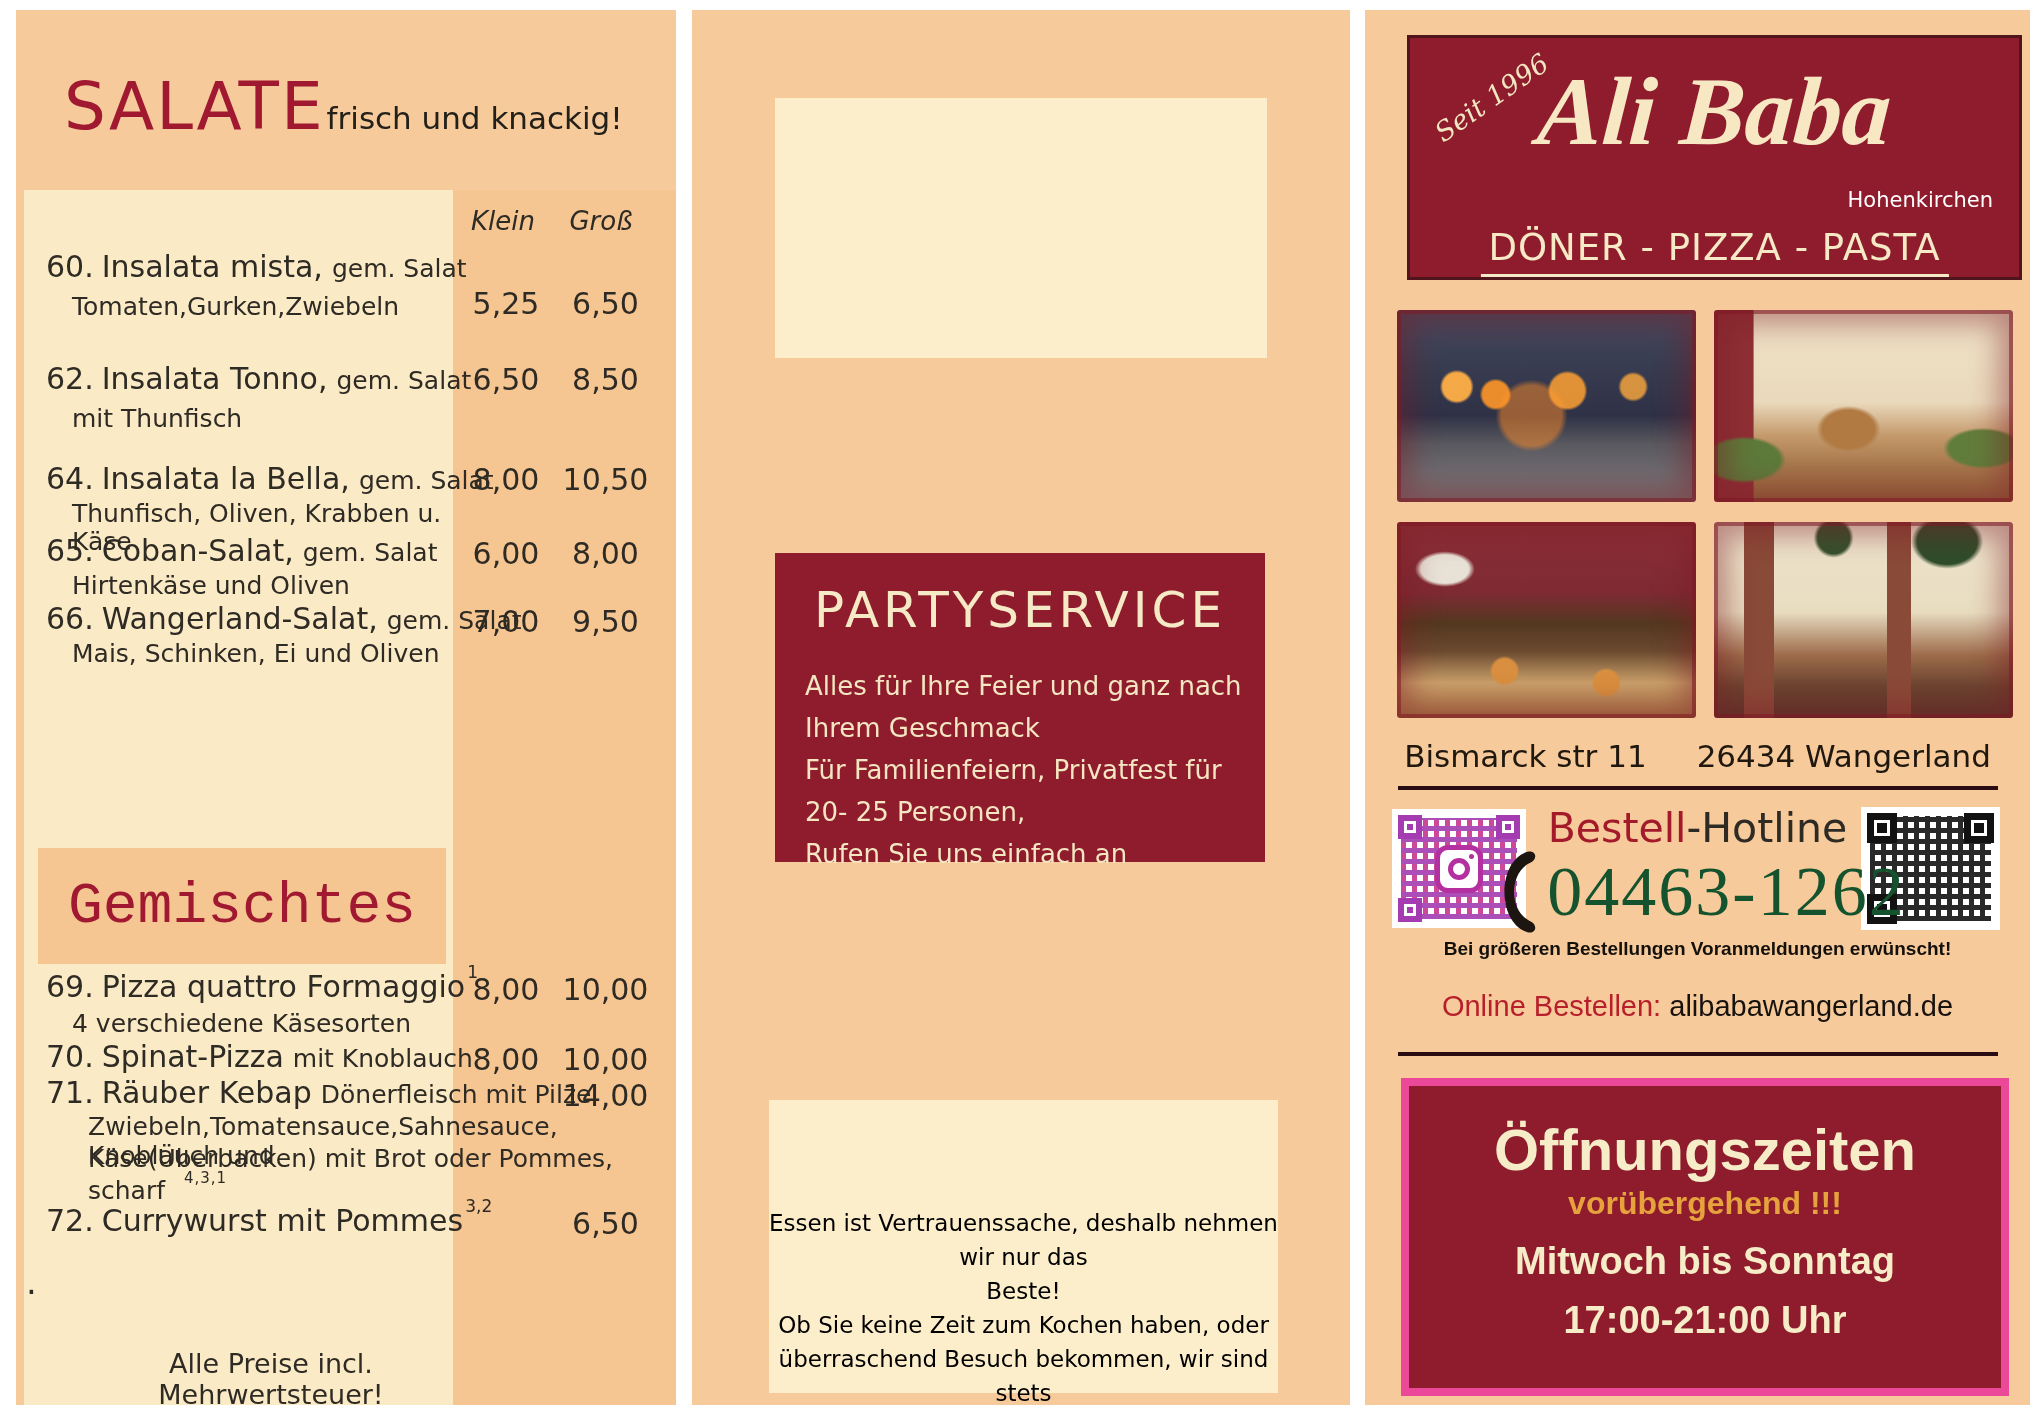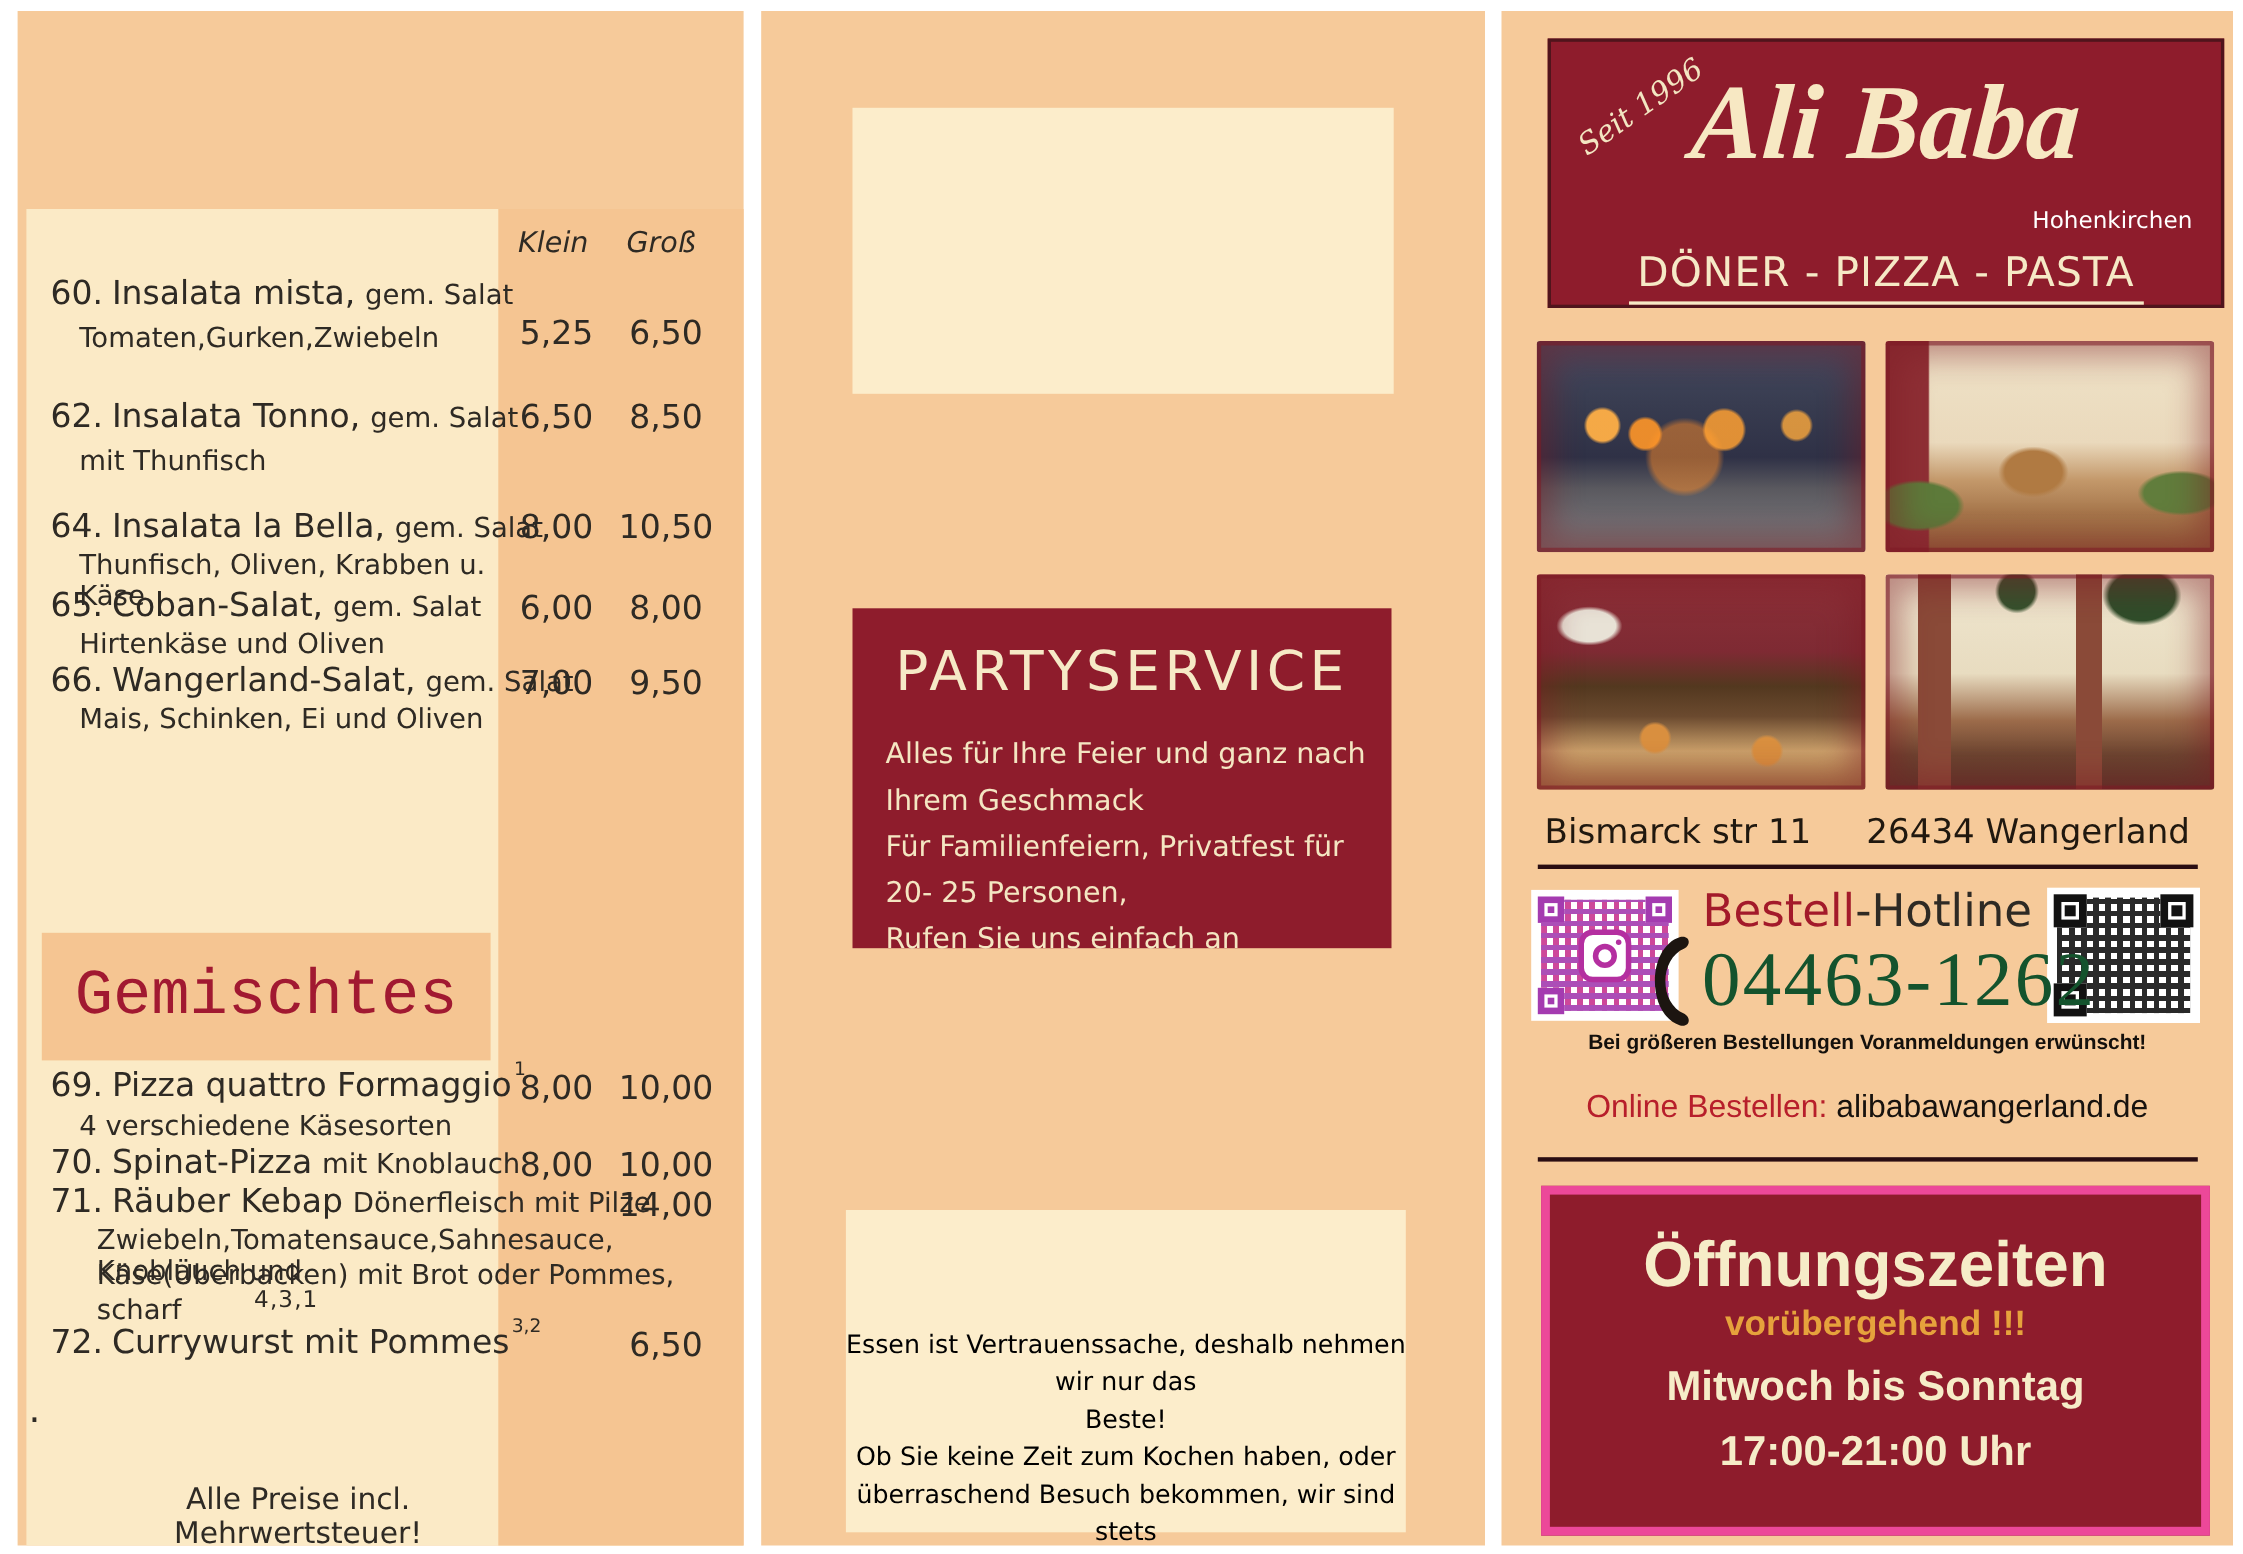--- a/index.html
+++ b/index.html
@@ -36,21 +36,21 @@
   .tg{font-size:25px;margin-left:9px;}
   .sup{font-size:17px;position:relative;top:-13px;margin-left:2px;}
   .desc{font-size:25px;margin-left:26px;margin-top:9px;}
   .price{position:absolute;font-size:30px;text-align:center;}
   .pc1{left:440px;width:100px;}
   .pc2{left:537px;width:105px;}
   .gem-block{position:absolute;left:22px;top:838px;width:408px;height:116px;background:var(--peach2);
              display:flex;align-items:center;justify-content:center;}
   .gem-title{font-size:58px;color:var(--titlered);font-family:Liberation Mono, monospace;}
   .dline{position:absolute;font-size:25px;left:72px;}
-  .fn{position:absolute;left:96px;top:25px;font-size:21px;letter-spacing:1px;margin-left:47px;}
+  .fn{position:absolute;left:96px;top:25px;font-size:15px;letter-spacing:1px;}
   .stray-dot{position:absolute;left:10px;top:1252px;font-size:34px;}
   .l-footer{position:absolute;left:70px;top:1338px;width:370px;text-align:center;font-size:27px;}
 
   
   .m-cream-top{position:absolute;left:83px;top:88px;width:492px;height:260px;background:var(--cream2);}
   .party-box{position:absolute;left:83px;top:543px;width:490px;height:309px;background:var(--red);}
   .party-title{margin-top:28px;text-align:center;font-size:50px;color:#F6E9C6;letter-spacing:4px;}
   .party-lines{margin:26px 0 0 30px;}
   .party-line{font-size:26px;color:#F4E6C2;line-height:42px;}
   .m-cream-bot{position:absolute;left:77px;top:1090px;width:509px;height:293px;background:var(--cream2);
@@ -141,20 +141,24 @@
 </style>
 </head>
 <body>
 
 <div class="page">
 
   <section class="panel p-left">
     <div class="cream-area"></div>
     <div class="price-strip"></div>
 
+    <div class="salate-header">
+      <span class="salate-title">SALATE</span>
+      <span class="salate-tag">frisch und knackig!</span>
+    </div>
 
     <div class="colh colh1">Klein</div>
     <div class="colh colh2">Groß</div>
 
     <div class="item" style="top:240px">
       <div class="line">
         <span class="num">60.</span><span class="nm">Insalata mista,</span><span class="tg">gem. Salat</span>
       </div>
       <div class="desc">Tomaten,Gurken,Zwiebeln</div>
     </div>

